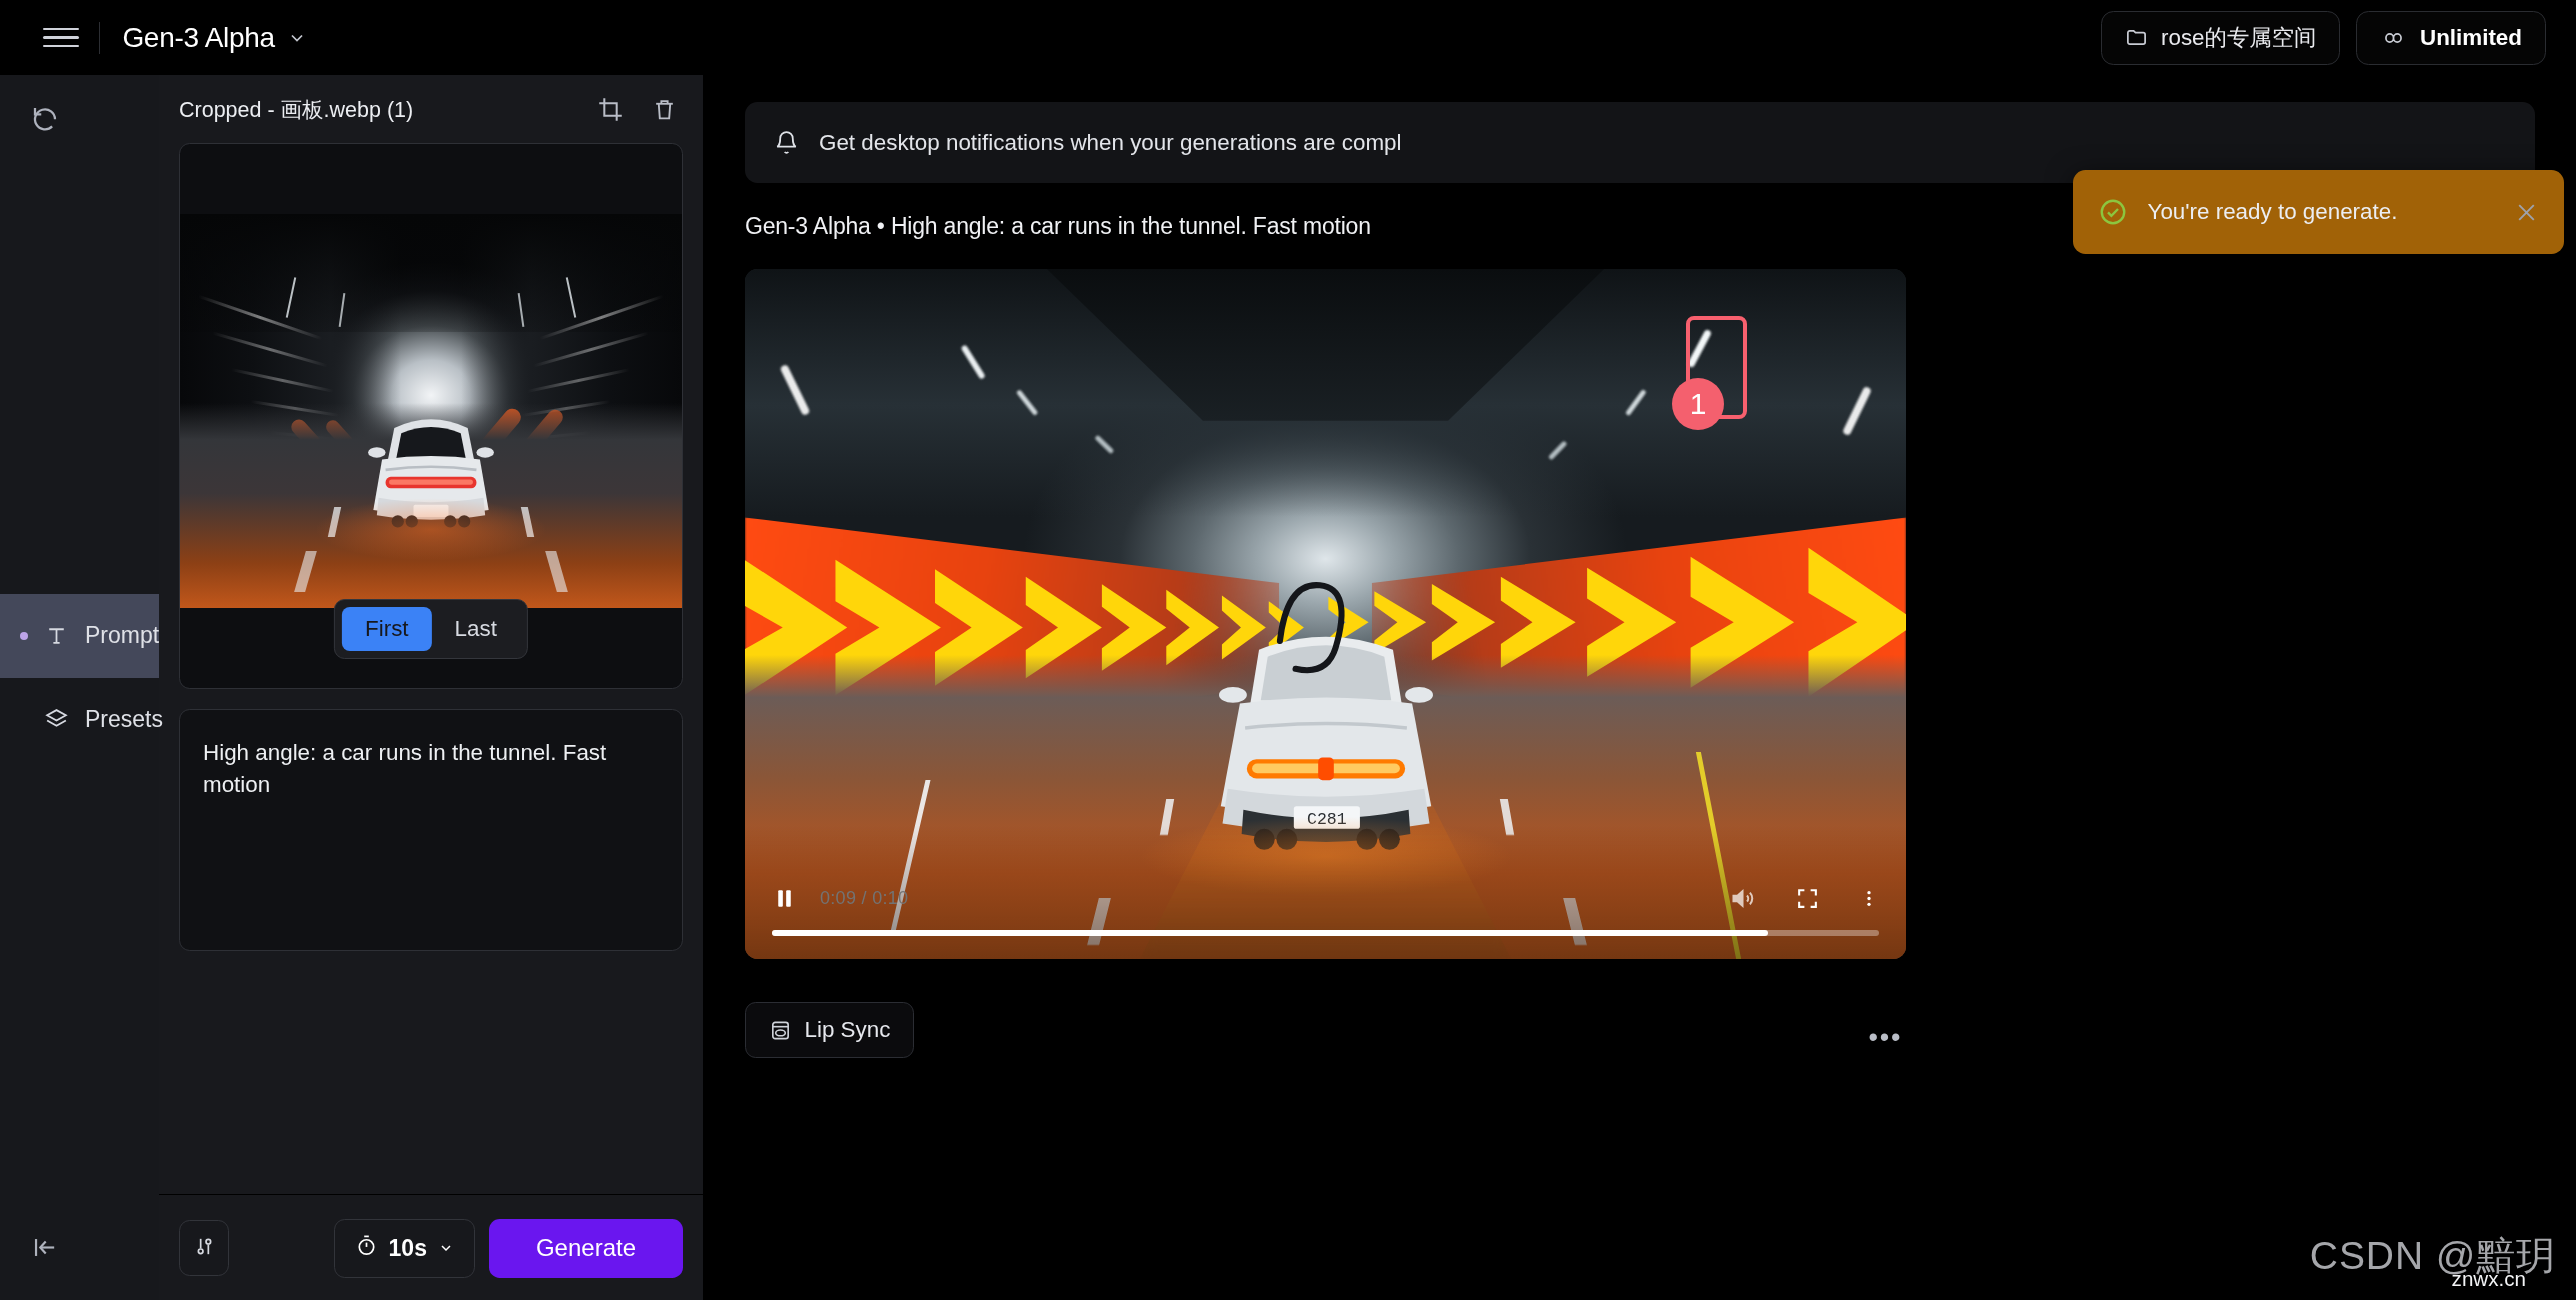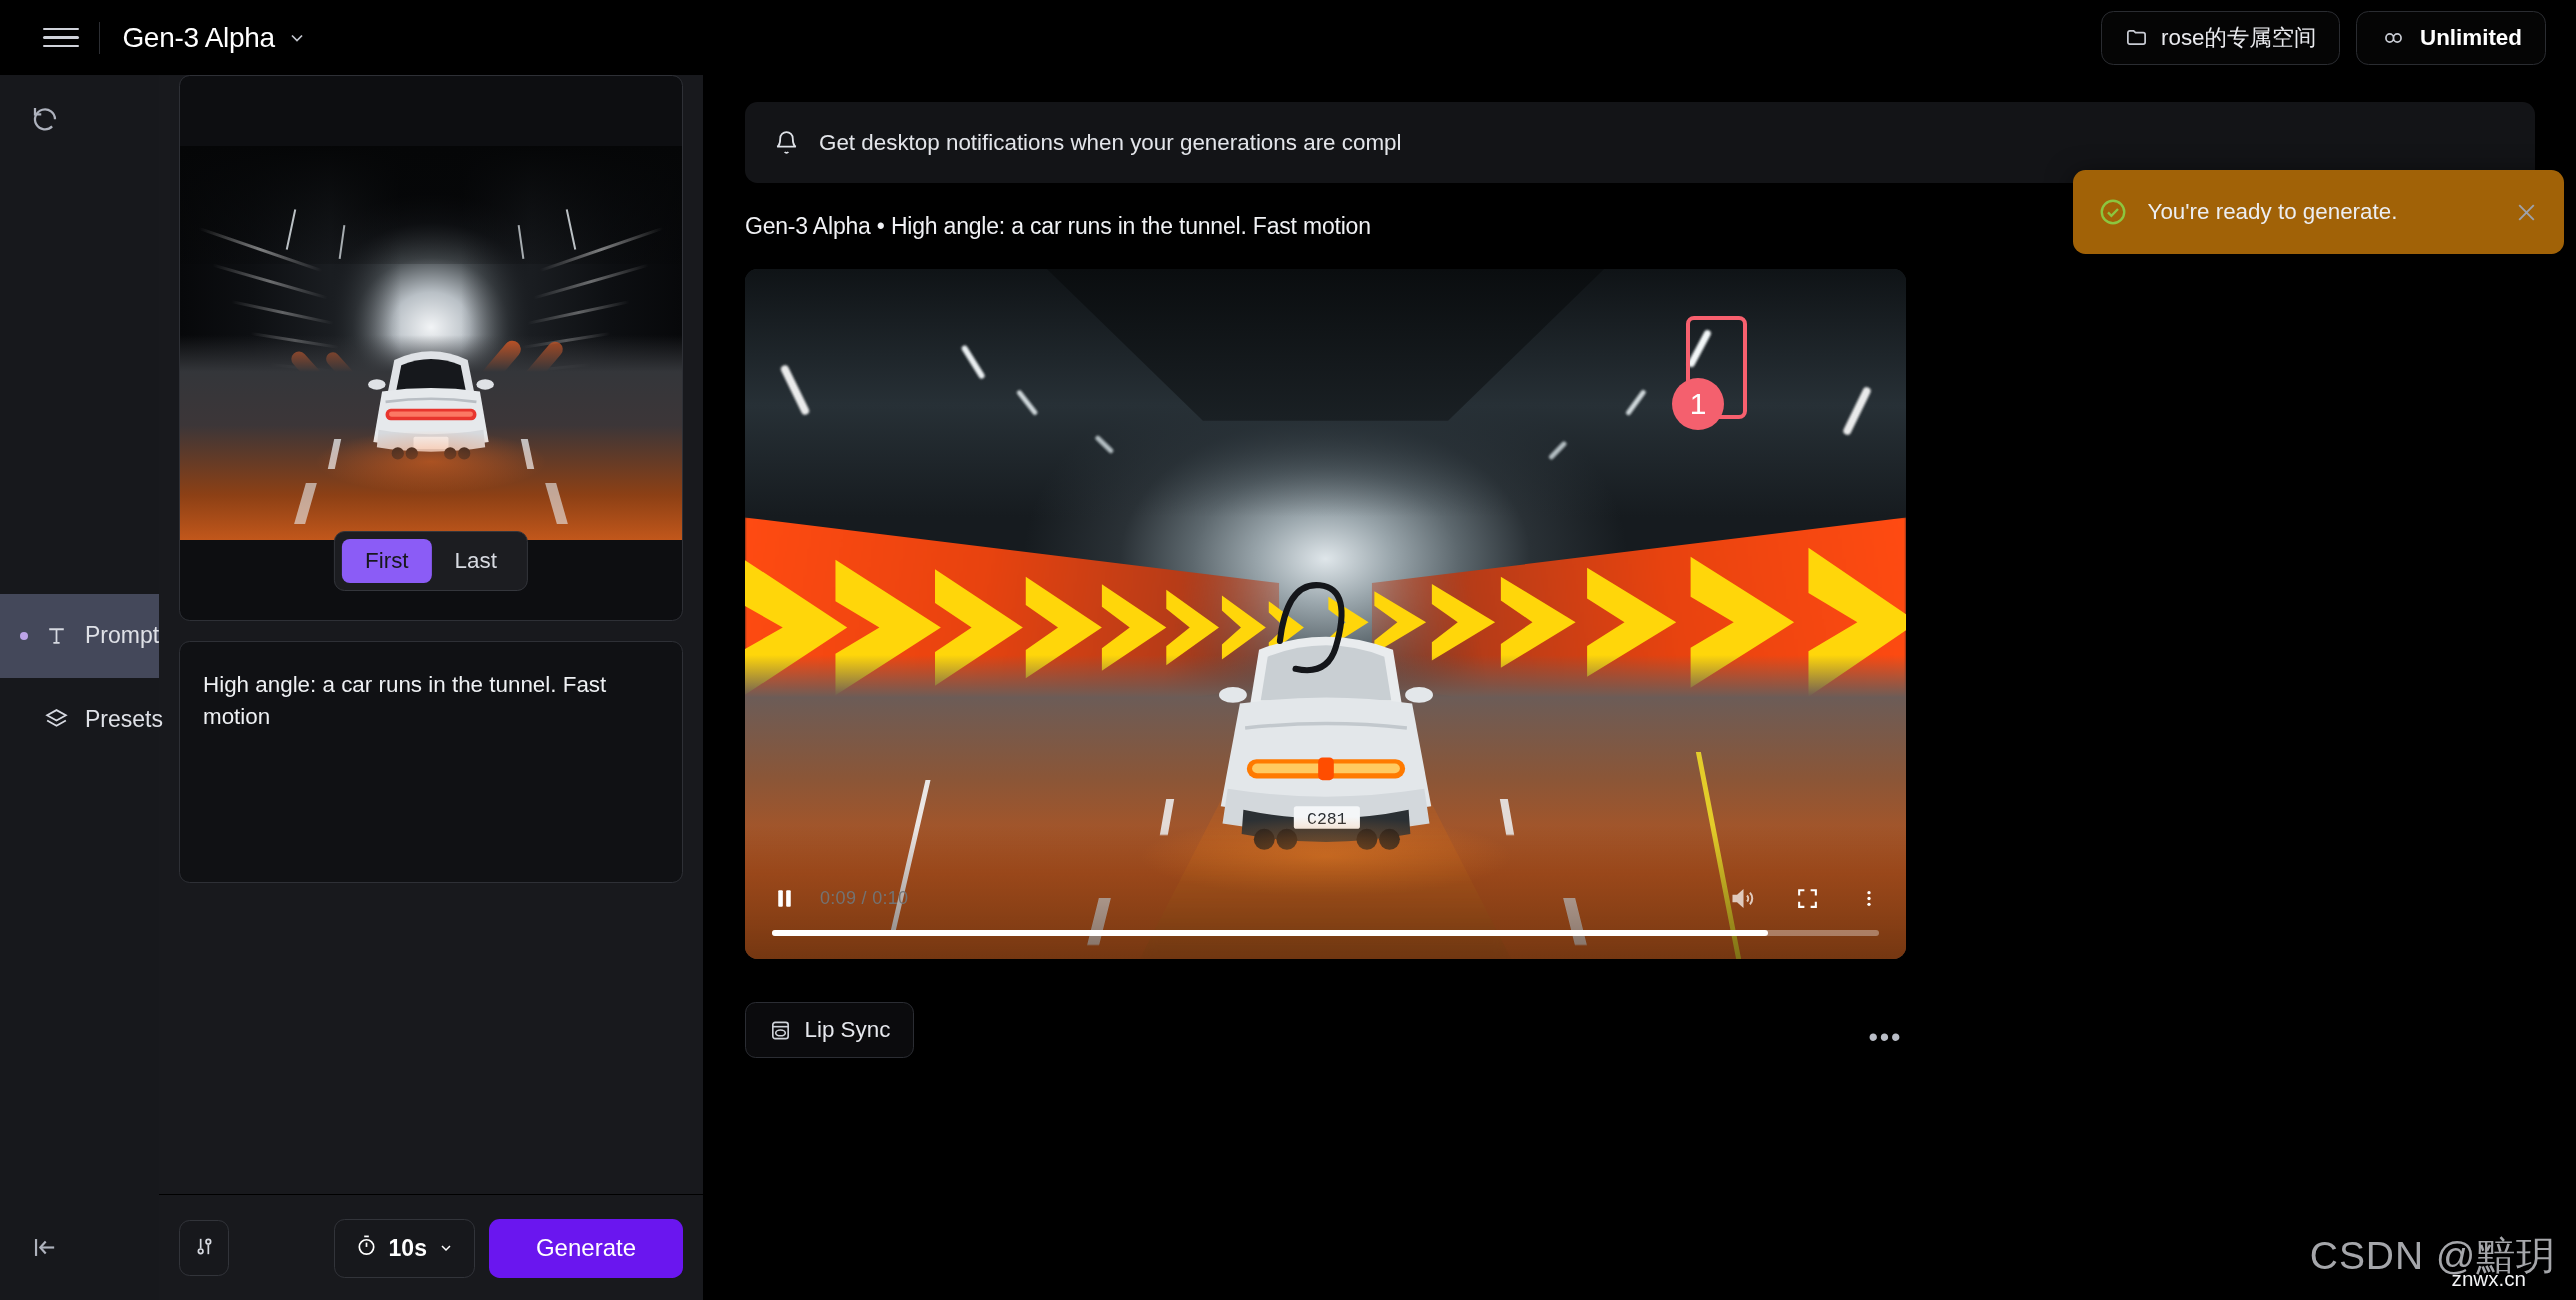--- a/index.html
+++ b/index.html
@@ -92,21 +92,21 @@
   .streak { position:absolute; background: linear-gradient(90deg, rgba(255,255,255,0), rgba(255,255,255,0.85), rgba(255,255,255,0)); height:2.7px; border-radius:2.7px; filter: blur(0.5px); }
   .car { position:absolute; left:50%; transform: translateX(-50%); }
 
   
   .fl-toggle {
     position: absolute; left: 50%; transform: translateX(-50%);
     bottom: 29px; display: flex; gap: 0; background: #1c1d21;
     border: 0.9px solid #34363c; border-radius: 10.7px; padding: 7.2px; z-index: 5;
   }
   .fl-btn { padding: 9px 23px; border-radius: 8px; font-size: 22.4px; color: #d7dae1; cursor: pointer; }
-  .fl-btn.sel { background: #8b5cf6; color: #17181c; font-weight: 500; }
+  .fl-btn.sel { background: #3b82f6; color: #17181c; font-weight: 500; }
 
   .prompt-box {
     margin: 20px 20px 0 20px; border: 0.9px solid #2e3036; border-radius: 10.7px;
     background: #101114; height: 242px; flex: 0 0 242px; padding: 27px 23px;
     font-size: 22.4px; color: #eef0f3; line-height: 1.45; cursor: text;
   }
   .editor-spacer { flex: 1 1 auto; }
   .editor-foot {
     height: 107px; flex: 0 0 107px; border-top: 0.9px solid #000;
     display: flex; align-items: center; padding: 14px 20px; gap: 14.3px;
@@ -255,20 +255,38 @@
           <svg width="29" height="29" viewBox="0 0 24 24" fill="none" stroke="currentColor" stroke-width="1.8">
             <path d="M5 5v14"></path>
               <path d="M20 12H9"></path>
               <path d="M13 7l-4.5 5 4.5 5"></path>
           </svg>
         </div>
       </div>
     </div>
 
     <div class="editor">
+      <div class="editor-head">
+        <div class="editor-title">Cropped - 画板.webp (1)</div>
+        <div class="editor-head-actions">
+          <div class="ehicon">
+            <svg width="27" height="27" viewBox="0 0 24 24" fill="none" stroke="currentColor" stroke-width="1.8">
+              <path d="M6.5 2v15.5H22"></path>
+                <path d="M2 6.5h15.5V22"></path>
+            </svg>
+          </div>
+          <div class="ehicon">
+            <svg width="25" height="25" viewBox="0 0 24 24" fill="none" stroke="currentColor" stroke-width="1.8">
+              <path d="M4 6.5h16"></path>
+                <path d="M9 6.5V4h6v2.5"></path>
+                <path d="M6.5 6.5l1 14h9l1-14"></path>
+            </svg>
+          </div>
+        </div>
+      </div>
 
       <div class="img-card">
         <div class="img-stage">
           <div class="tunnel">
             <div class="t-bg"></div>
 
             <div style="position:absolute;left:0;top:0;width:100%;height:100%;
                 background:linear-gradient(to right,#07080a 0%,#0d0f12 14%,#1a1d21 30%,transparent 44%,transparent 56%,#1a1d21 70%,#0d0f12 86%,#07080a 100%);"></div>
 
             <div style="position:absolute;left:0;top:0;width:100%;height:30%;background:linear-gradient(to bottom,#050607 0%,rgba(5,6,7,0.2) 100%);"></div>

